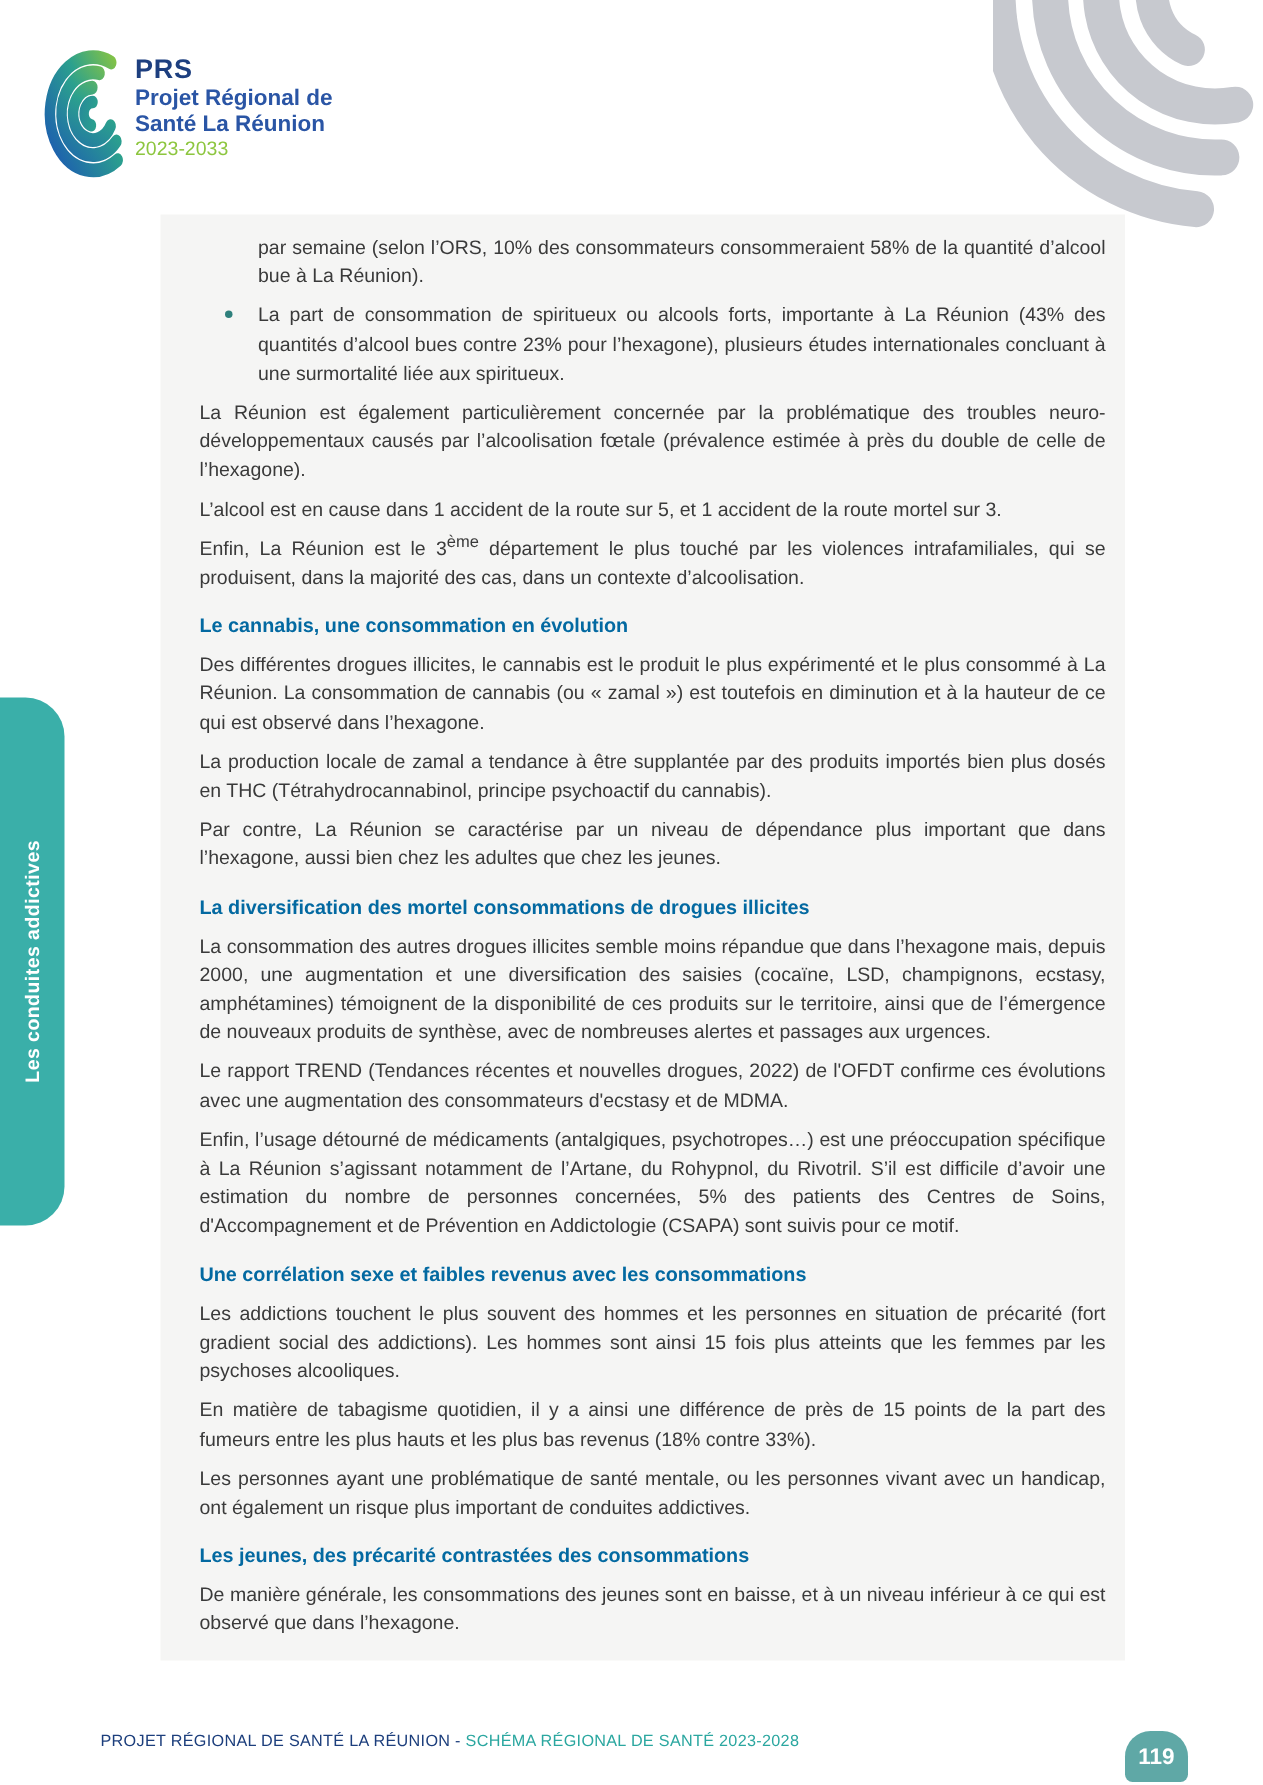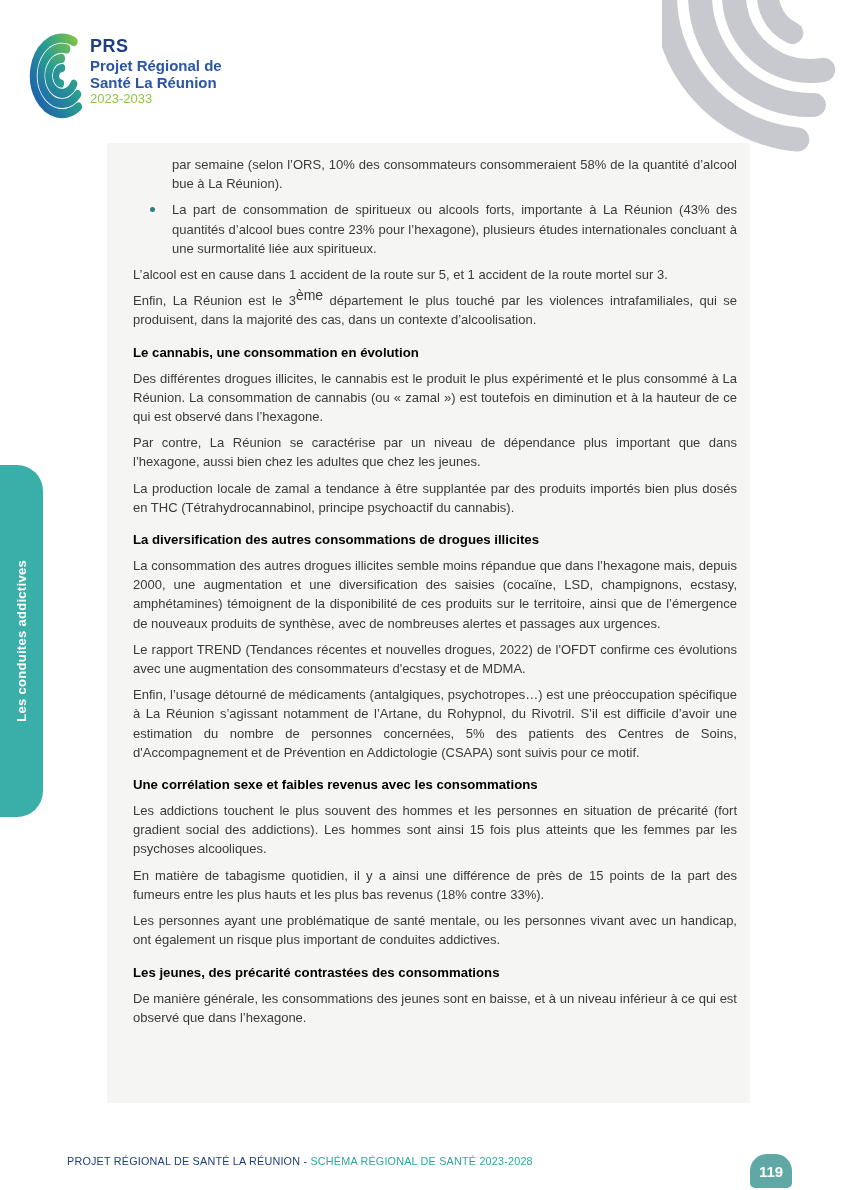--- a/index.html
+++ b/index.html
@@ -43,23 +43,23 @@
   }
   .panel p{margin:4px 0 7px 0;text-align:justify;}
   .panel p.cont{margin-left:39px;}
   .panel .bullet{position:relative;padding-left:39px;margin:0 0 7px 0;text-align:justify;}
   .panel .bullet .dot{
     position:absolute;left:17px;top:7px;width:5px;height:5px;border-radius:50%;
     background:#2e807c;
   }
   .panel h2{
     margin:13px 0 7px 0;font-size:13.2px;line-height:19px;
-    color:#000000;font-weight:700;
+    color:#0369a1;font-weight:700;
   }
-  sup{font-size:14px;line-height:0;}
+  sup{font-size:11px;line-height:0;}
 
   
   .footer-text{
     position:absolute;left:67px;top:1155px;
     font-size:10.8px;font-weight:400;letter-spacing:.2px;white-space:nowrap;
   }
   .footer-text .navy{color:#1c3e7c;}
   .footer-text .teal{color:#2ba7a0;}
   .page-badge{
     position:absolute;left:750px;top:1154px;width:42px;height:34px;
@@ -111,30 +111,31 @@
   </aside>
 
   <main class="panel">
     <p class="cont">par semaine (selon l’ORS, 10% des consommateurs consommeraient 58% de la quantité d’alcool bue à La Réunion).</p>
 
     <div class="bullet">
       <span class="dot"></span>
       <span>La part de consommation de spiritueux ou alcools forts, importante à La Réunion (43% des quantités d’alcool bues contre 23% pour l’hexagone), plusieurs études internationales concluant à une surmortalité liée aux spiritueux.</span>
     </div>
 
+    <p>La Réunion est également particulièrement concernée par la problématique des troubles neuro-développementaux causés par l’alcoolisation fœtale (prévalence estimée à près du double de celle de l’hexagone).</p>
     <p>L’alcool est en cause dans 1 accident de la route sur 5, et 1 accident de la route mortel sur 3.</p>
 
     <p><span>Enfin, La Réunion est le 3</span><sup>ème</sup><span> département le plus touché par les violences intrafamiliales, qui se produisent, dans la majorité des cas, dans un contexte d’alcoolisation.</span></p>
 
     <h2>Le cannabis, une consommation en évolution</h2>
     <p>Des différentes drogues illicites, le cannabis est le produit le plus expérimenté et le plus consommé à La Réunion. La consommation de cannabis (ou « zamal ») est toutefois en diminution et à la hauteur de ce qui est observé dans l’hexagone.</p>
+    <p>La production locale de zamal a tendance à être supplantée par des produits importés bien plus dosés en THC (Tétrahydrocannabinol, principe psychoactif du cannabis).</p>
     <p>Par contre, La Réunion se caractérise par un niveau de dépendance plus important que dans l’hexagone, aussi bien chez les adultes que chez les jeunes.</p>
-    <p>La production locale de zamal a tendance à être supplantée par des produits importés bien plus dosés en THC (Tétrahydrocannabinol, principe psychoactif du cannabis).</p>
 
-    <h2>La diversification des autres consommations de drogues illicites</h2>
+    <h2>La diversification des mortel consommations de drogues illicites</h2>
     <p>La consommation des autres drogues illicites semble moins répandue que dans l’hexagone mais, depuis 2000, une augmentation et une diversification des saisies (cocaïne, LSD, champignons, ecstasy, amphétamines) témoignent de la disponibilité de ces produits sur le territoire, ainsi que de l’émergence de nouveaux produits de synthèse, avec de nombreuses alertes et passages aux urgences.</p>
     <p>Le rapport TREND (Tendances récentes et nouvelles drogues, 2022) de l'OFDT confirme ces évolutions avec une augmentation des consommateurs d'ecstasy et de MDMA.</p>
     <p>Enfin, l’usage détourné de médicaments (antalgiques, psychotropes…) est une préoccupation spécifique à La Réunion s’agissant notamment de l’Artane, du Rohypnol, du Rivotril. S’il est difficile d’avoir une estimation du nombre de personnes concernées, 5% des patients des Centres de Soins, d'Accompagnement et de Prévention en Addictologie (CSAPA) sont suivis pour ce motif.</p>
 
     <h2>Une corrélation sexe et faibles revenus avec les consommations</h2>
     <p>Les addictions touchent le plus souvent des hommes et les personnes en situation de précarité (fort gradient social des addictions). Les hommes sont ainsi 15 fois plus atteints que les femmes par les psychoses alcooliques.</p>
     <p>En matière de tabagisme quotidien, il y a ainsi une différence de près de 15 points de la part des fumeurs entre les plus hauts et les plus bas revenus (18% contre 33%).</p>
     <p>Les personnes ayant une problématique de santé mentale, ou les personnes vivant avec un handicap, ont également un risque plus important de conduites addictives.</p>
 
     <h2>Les jeunes, des précarité contrastées des consommations</h2>

